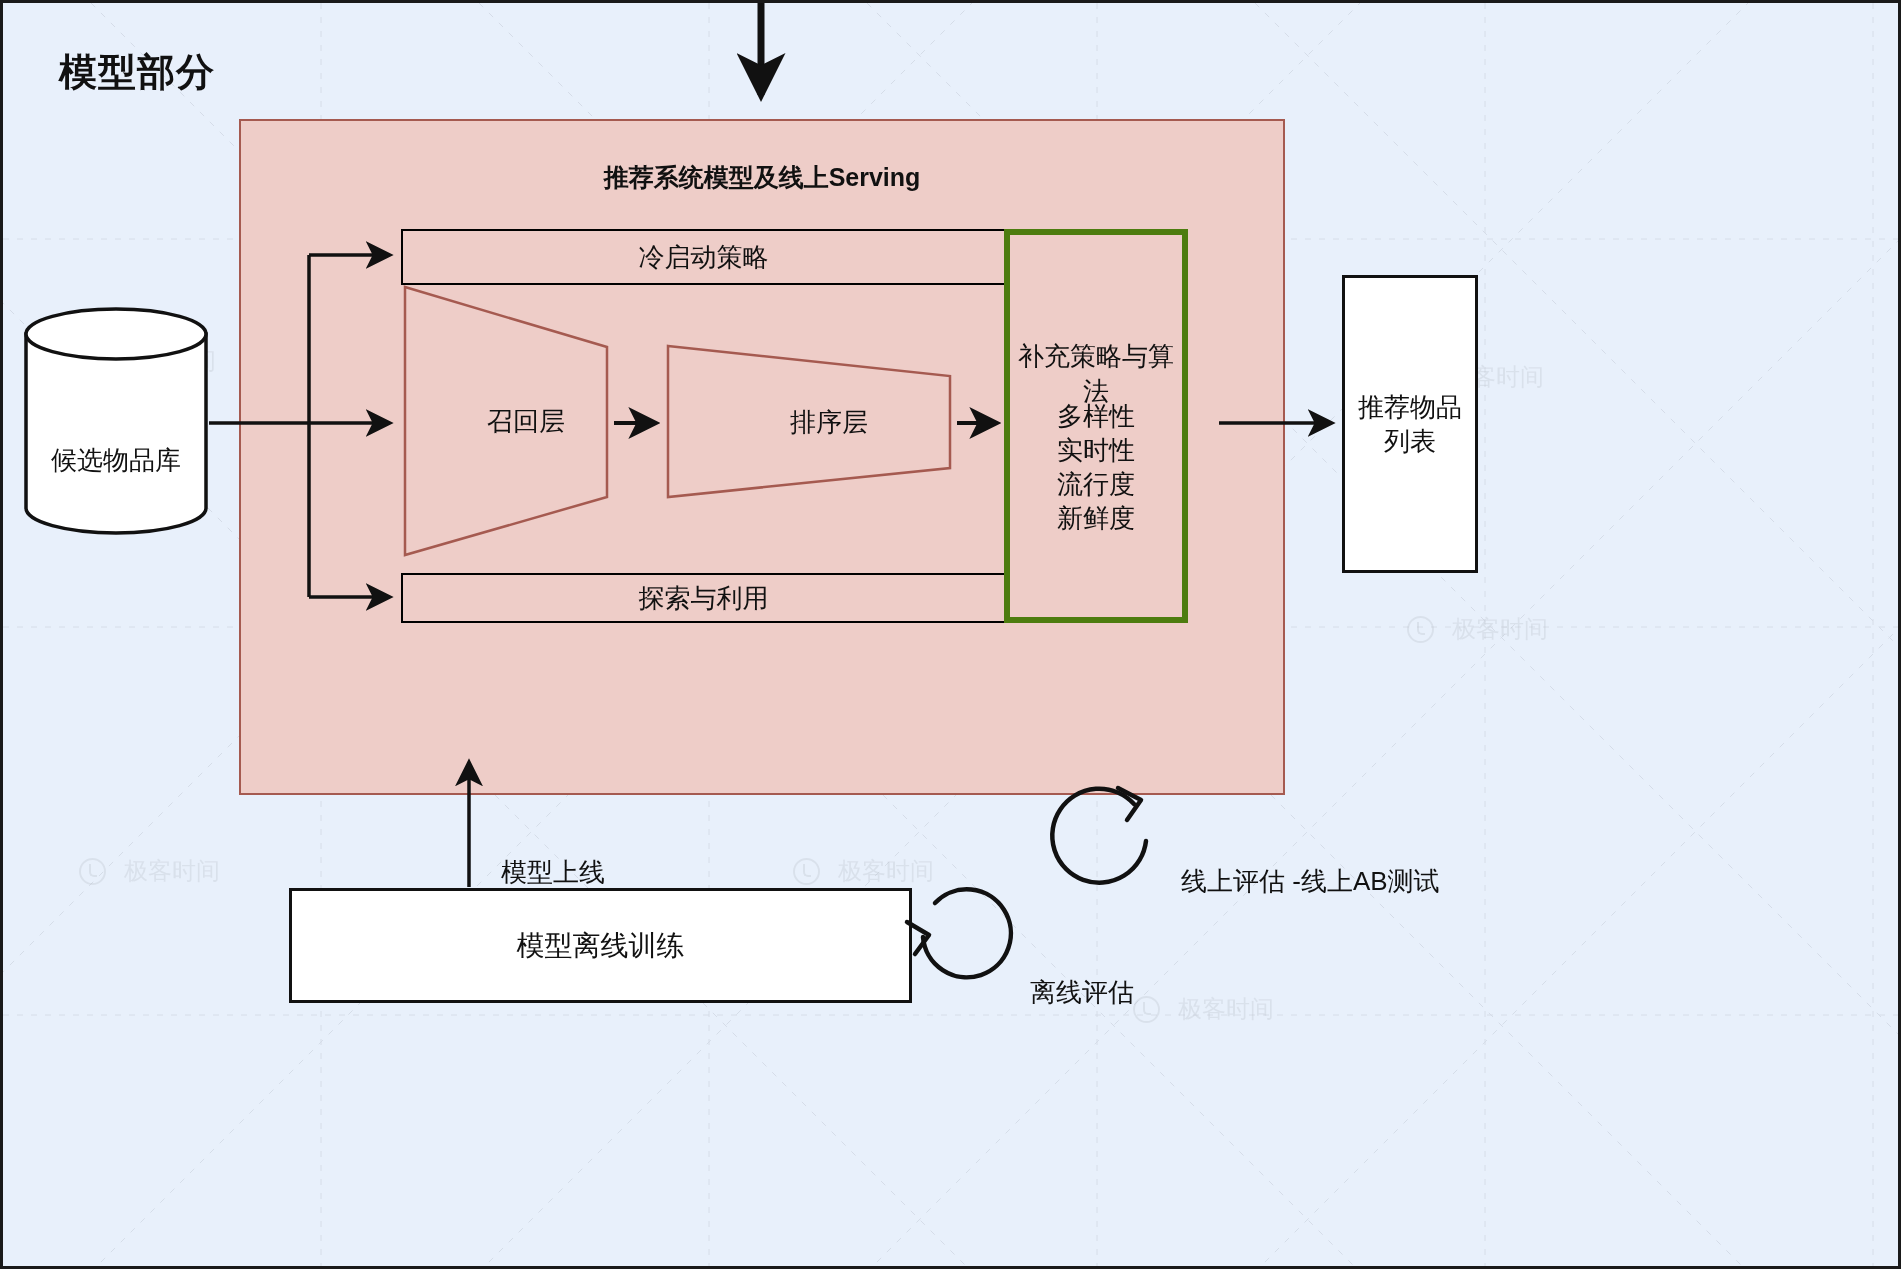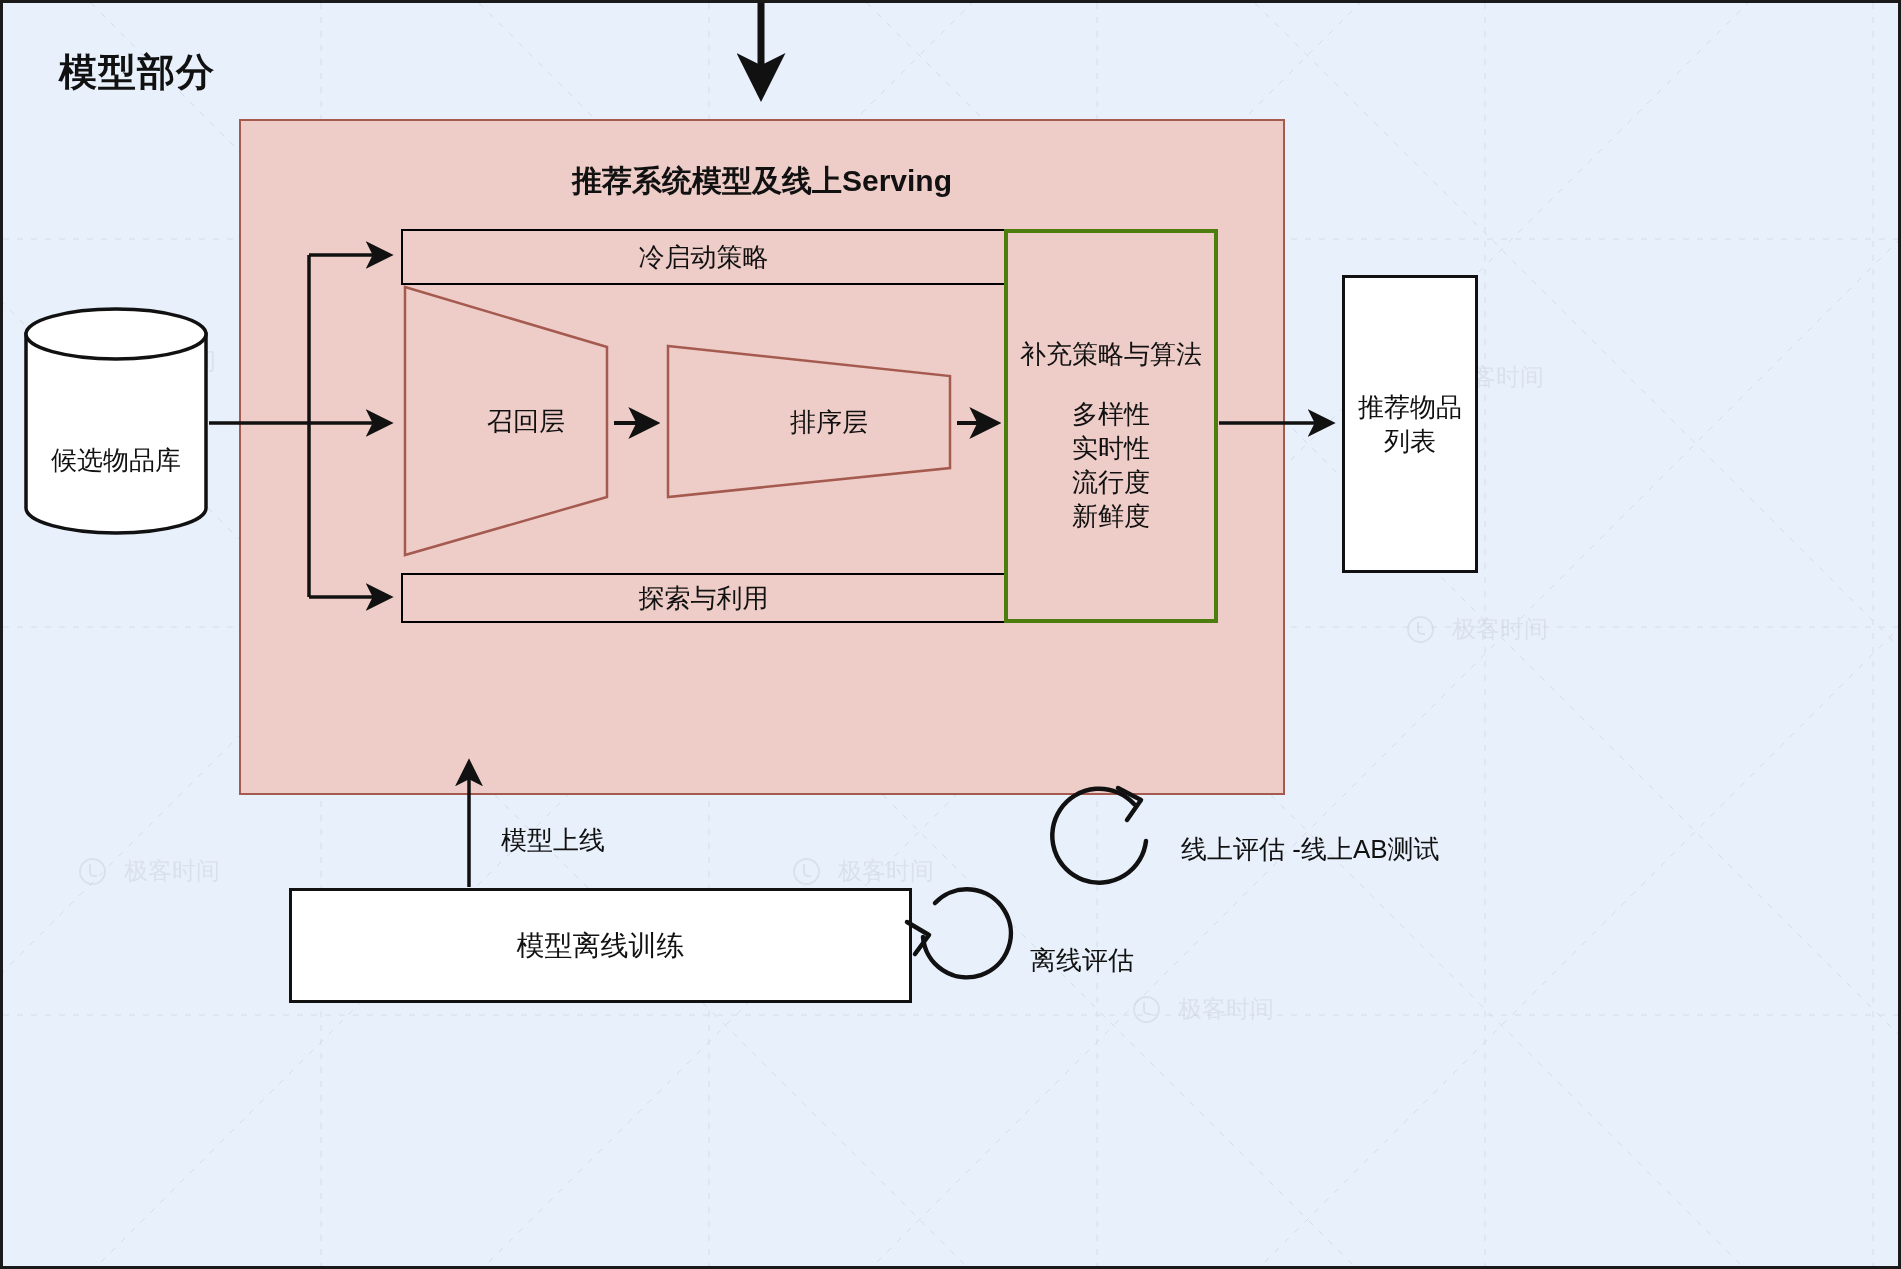--- a/index.html
+++ b/index.html
@@ -74,21 +74,21 @@
     width: 1046px; height: 676px;
     background: #eecdc8;
     border: 2px solid #a55a50;
     box-sizing: border-box;
     z-index: 2;
   }
   #model-container-title {
     position: absolute;
     left: 0; right: 0; top: 40px;
     text-align: center;
-    font-size: 30px;
+    font-size: 25px;
     font-weight: bold;
     color: #111111;
   }
 
   
   .pink-box {
     position: absolute;
     border: 2px solid #000000;
     box-sizing: border-box;
     background: transparent;
@@ -100,22 +100,22 @@
     z-index: 3;
   }
   #cold-start-box { left: 398px; top: 226px; width: 605px; height: 56px; }
   #explore-exploit-box { left: 398px; top: 570px; width: 605px; height: 50px; }
   #model-serving-box { left: 298px; top: 641px; width: 915px; height: 110px; }
 
   
   #supplement-box {
     position: absolute;
     left: 1001px; top: 226px;
-    width: 214px; height: 394px;
-    border: 4px solid #4d7c0f;
+    width: 184px; height: 394px;
+    border: 6px solid #4d7c0f;
     box-sizing: border-box;
     z-index: 3;
   }
   #supplement-title {
     position: absolute;
     left: 0; right: 0; top: 104px;
     text-align: center;
     font-size: 26px;
     color: #111111;
   }
@@ -198,20 +198,21 @@
     z-index: 3;
   }
 
   
   .free-label {
     position: absolute;
     font-size: 26px;
     color: #111111;
     white-space: nowrap;
     z-index: 4;
+    margin-top: 32px;
   }
   #deploy-label { left: 498px; top: 820px; }
   #online-eval-label { left: 1178px; top: 829px; }
   #offline-eval-label { left: 1027px; top: 940px; }
 
   
   #arrows {
     position: absolute;
     inset: 0;
     z-index: 5;

